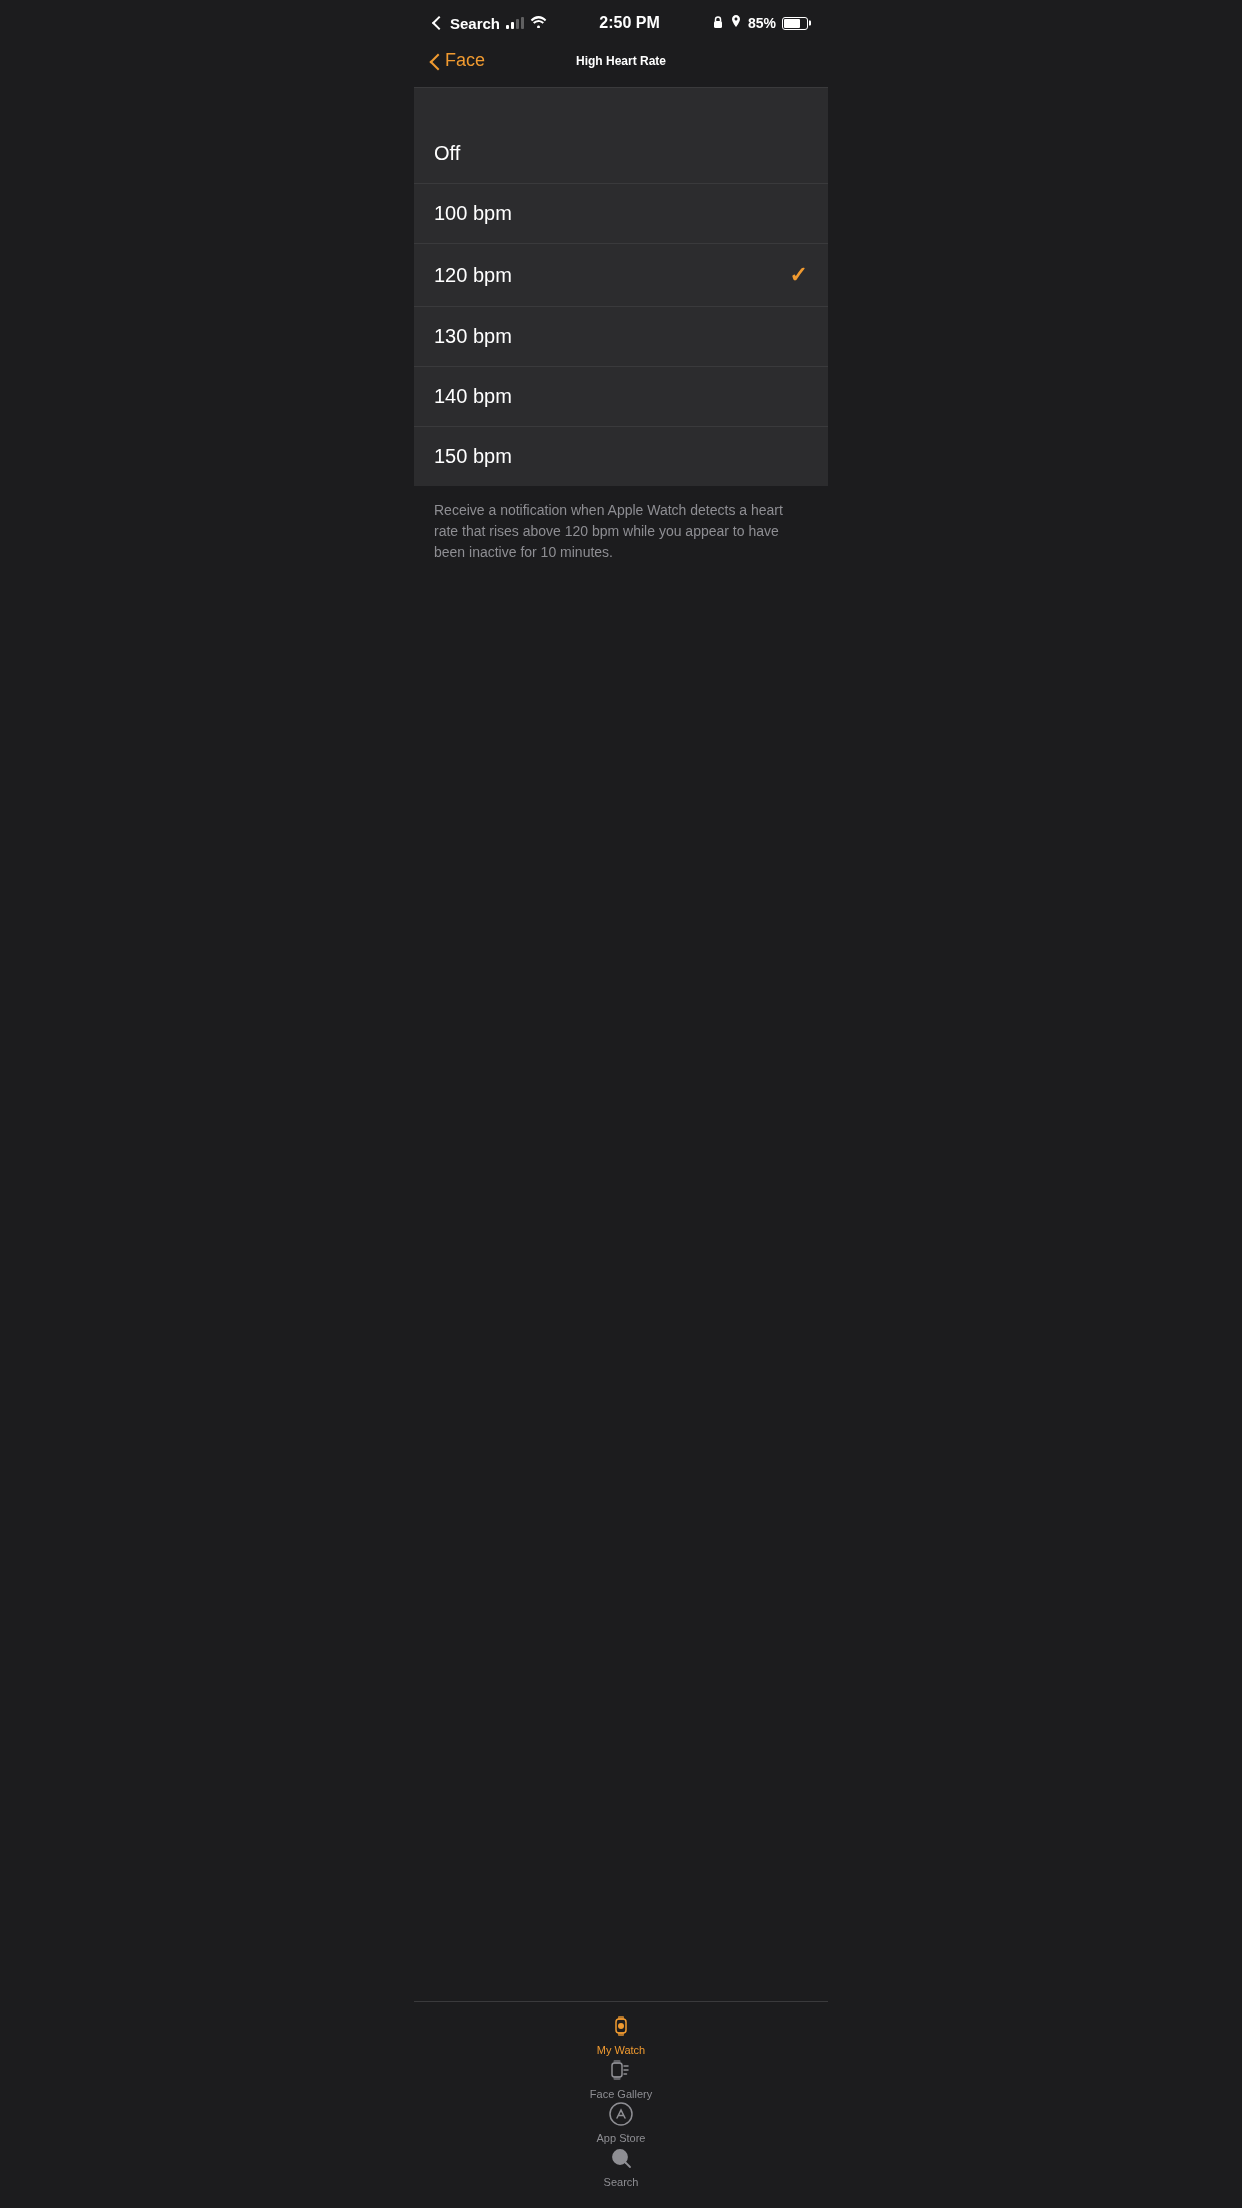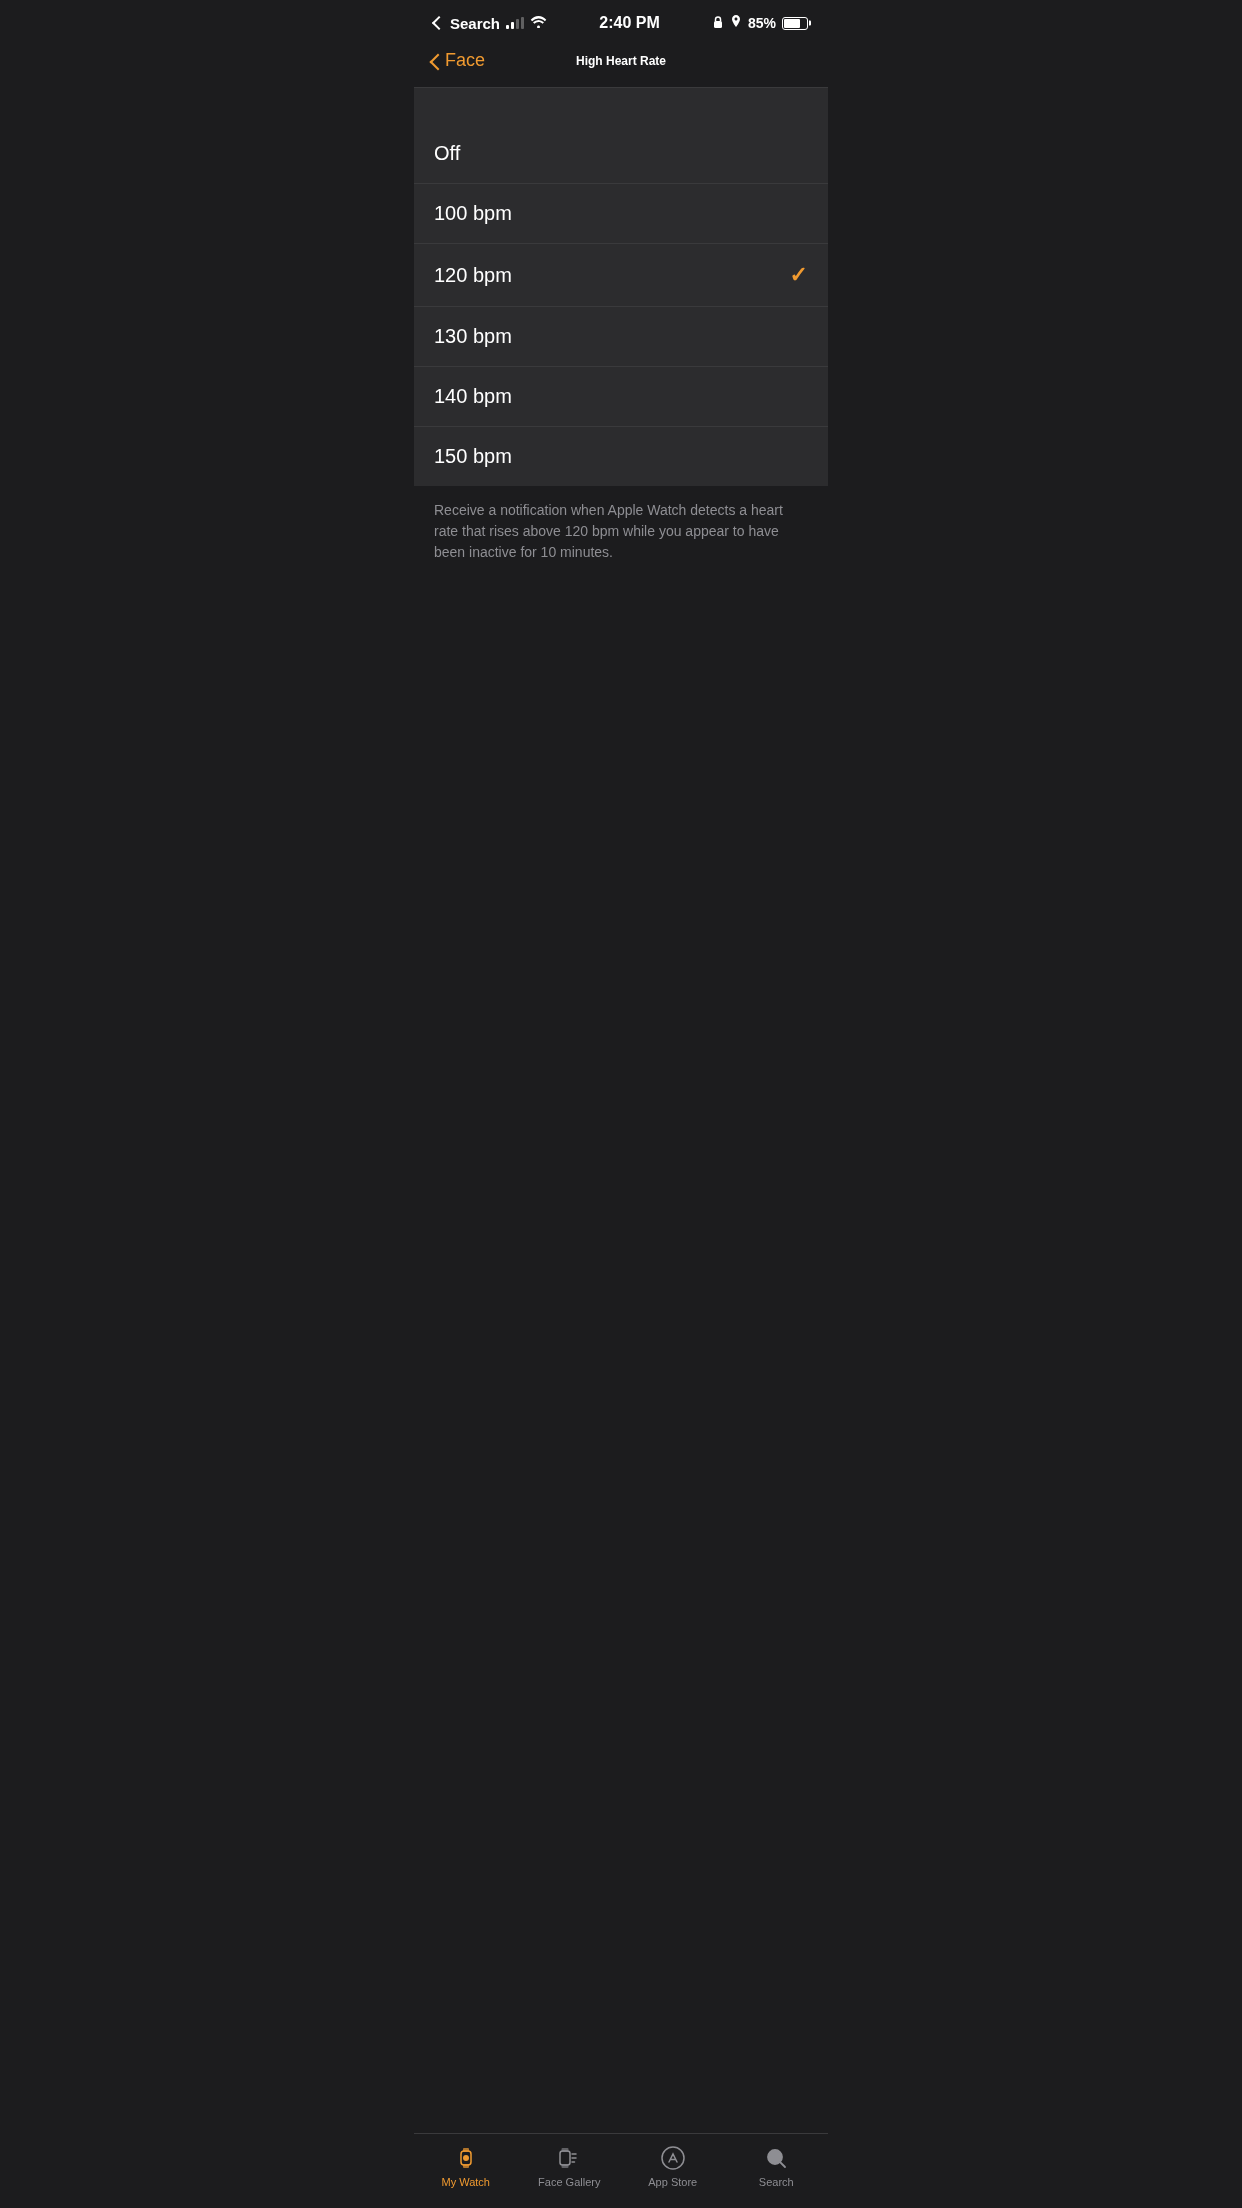--- a/index.html
+++ b/index.html
@@ -196,20 +196,21 @@
       bottom: 0;
       left: 50%;
       transform: translateX(-50%);
       width: 414px;
       background: #1c1c1e;
       border-top: 0.5px solid #3a3a3c;
       display: flex;
       justify-content: space-around;
       align-items: center;
       padding: 10px 0 20px;
+      flex-direction: column;
     }
     .tab-item {
       display: flex;
       flex-direction: column;
       align-items: center;
       gap: 4px;
       cursor: pointer;
       flex: 1;
     }
     .tab-icon {
@@ -249,21 +250,21 @@
       <div class="signal-bar"></div>
     </div>
     <span class="wifi-icon">
       <svg width="17" height="13" viewBox="0 0 17 13" fill="white">
         <path d="M8.5 10.5c.828 0 1.5.672 1.5 1.5s-.672 1.5-1.5 1.5S7 12.828 7 12s.672-1.5 1.5-1.5z"></path>
         <path d="M8.5 7c1.6 0 3.04.65 4.08 1.7l1.41-1.41A8.44 8.44 0 008.5 5a8.44 8.44 0 00-5.49 2.29l1.41 1.41A5.95 5.95 0 018.5 7z"></path>
         <path d="M8.5 3.5c2.49 0 4.73 1.01 6.36 2.64l1.41-1.41A11.43 11.43 0 008.5 1 11.43 11.43 0 00.73 4.73l1.41 1.41A9.44 9.44 0 018.5 3.5z"></path>
       </svg>
     </span>
   </div>
-  <div class="status-center">2:40 PM</div>
+  <div class="status-center">2:50 PM</div>
   <div class="status-right">
     <span>
       <svg width="12" height="14" viewBox="0 0 12 14" fill="white">
         <rect x="2" y="6" width="8" height="7" rx="1.5"></rect>
         <path d="M3.5 6V4.5a2.5 2.5 0 015 0V6" stroke="white" stroke-width="1.5" fill="none"></path>
       </svg>
     </span>
     <span>
       <svg width="12" height="14" viewBox="0 0 12 14" fill="white">
         <path d="M6 0C3.79 0 2 1.79 2 4c0 3 4 8 4 8s4-5 4-8c0-2.21-1.79-4-4-4zm0 5.5C5.17 5.5 4.5 4.83 4.5 4S5.17 2.5 6 2.5 7.5 3.17 7.5 4 6.83 5.5 6 5.5z"></path>

